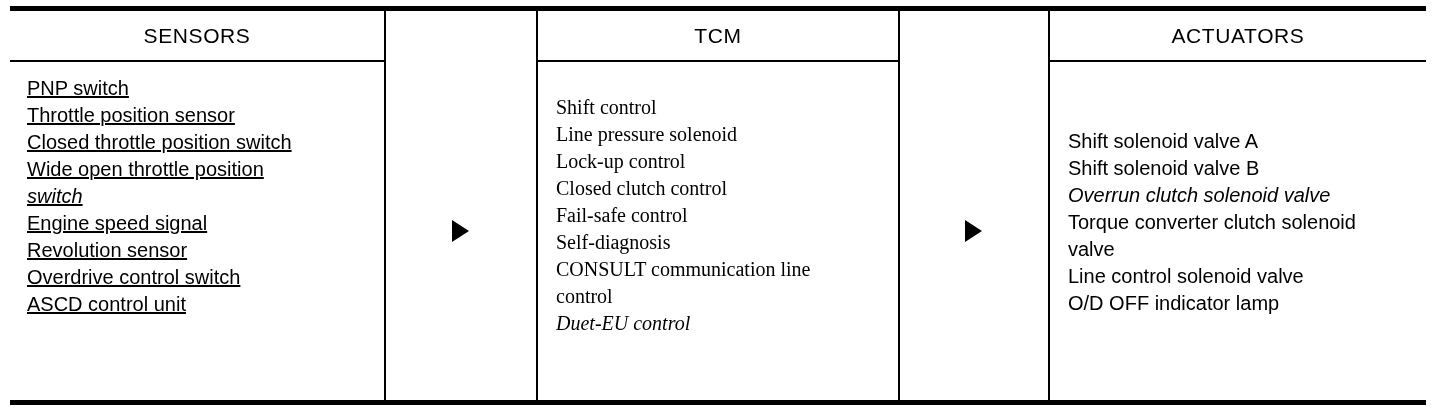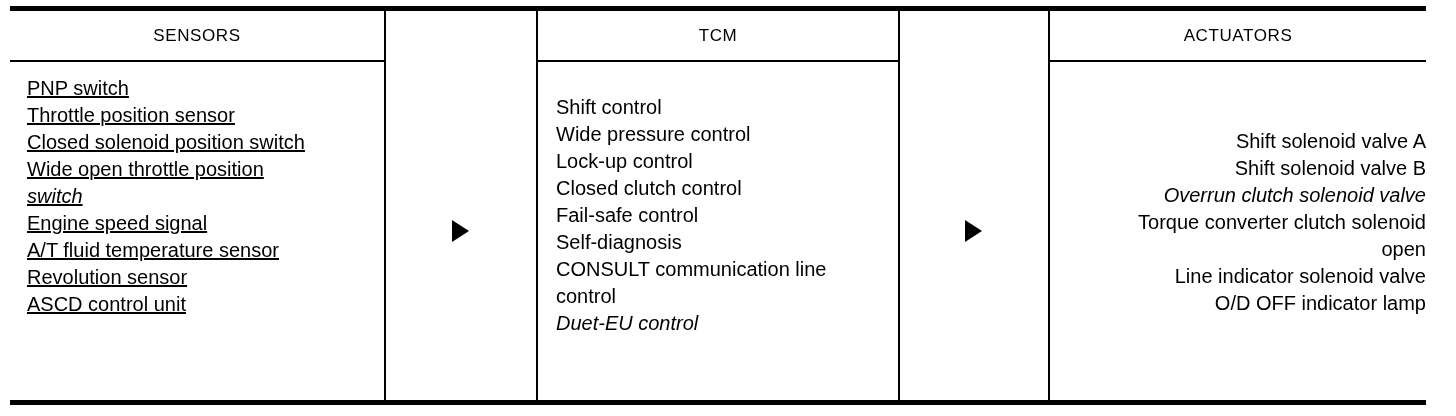--- a/index.html
+++ b/index.html
@@ -60,21 +60,21 @@
     display: flex;
     align-items: center;
     justify-content: center;
     border-bottom: 2px solid #000000;
   }
   .head-gap {
     border-bottom: none;
   }
 
   .head-title {
-    font-size: 17px;
+    font-size: 21px;
     letter-spacing: 0.6px;
     line-height: 1;
     white-space: nowrap;
   }
 
   .body-cell {
     padding: 0;
   }
 
   .list {
@@ -88,24 +88,24 @@
     white-space: pre-wrap;
   }
 
   
   .col-sensors .list {
     padding: 13px 0 0 17px;
     text-decoration: underline;
   }
   .col-tcm .list {
     padding: 32px 8px 0 18px;
+    font-family: Liberation Serif, serif;
   }
   .col-actuators .list {
-    padding: 66px 0 0 26px;
-    text-align: right;
+    padding: 66px 0 0 18px;
   }
 
   .italic { font-style: italic; }
 
   
   .arrow-cell {
     display: flex;
     align-items: center;
     justify-content: center;
   }
@@ -140,60 +140,60 @@
     <div class="cell head head-gap vline-r"></div>
 
     <div class="cell head">
       <span class="head-title">ACTUATORS</span>
     </div>
 
     <div class="cell body-cell col-sensors vline-r">
       <ul class="list" id="list-sensors">
           <li>PNP switch</li>
           <li>Throttle position sensor</li>
-          <li>Closed solenoid position switch</li>
+          <li>Closed throttle position switch</li>
           <li>Wide open throttle position</li>
           <li class="italic">switch</li>
           <li>Engine speed signal</li>
-          <li>A/T fluid temperature sensor</li>
           <li>Revolution sensor</li>
+          <li>Overdrive control switch</li>
           <li>ASCD control unit</li>
         </ul>
     </div>
 
     <div class="cell body-cell arrow-cell vline-r">
       <span class="arrow-glyph"></span>
     </div>
 
     <div class="cell body-cell col-tcm vline-r">
       <ul class="list" id="list-tcm">
           <li>Shift control</li>
-          <li>Wide pressure control</li>
+          <li>Line pressure solenoid</li>
           <li>Lock-up control</li>
           <li>Closed clutch control</li>
           <li>Fail-safe control</li>
           <li>Self-diagnosis</li>
           <li>CONSULT communication line</li>
           <li>control</li>
           <li class="italic">Duet-EU control</li>
         </ul>
     </div>
 
     <div class="cell body-cell arrow-cell vline-r">
       <span class="arrow-glyph"></span>
     </div>
 
     <div class="cell body-cell col-actuators">
       <ul class="list" id="list-actuators">
           <li>Shift solenoid valve A</li>
           <li>Shift solenoid valve B</li>
           <li class="italic">Overrun clutch solenoid valve</li>
           <li>Torque converter clutch solenoid</li>
-          <li>open</li>
-          <li>Line indicator solenoid valve</li>
+          <li>valve</li>
+          <li>Line control solenoid valve</li>
           <li>O/D OFF indicator lamp</li>
         </ul>
     </div>
 
   </div>
 
   <div class="rule-bottom"></div>
 
 </div>
 

